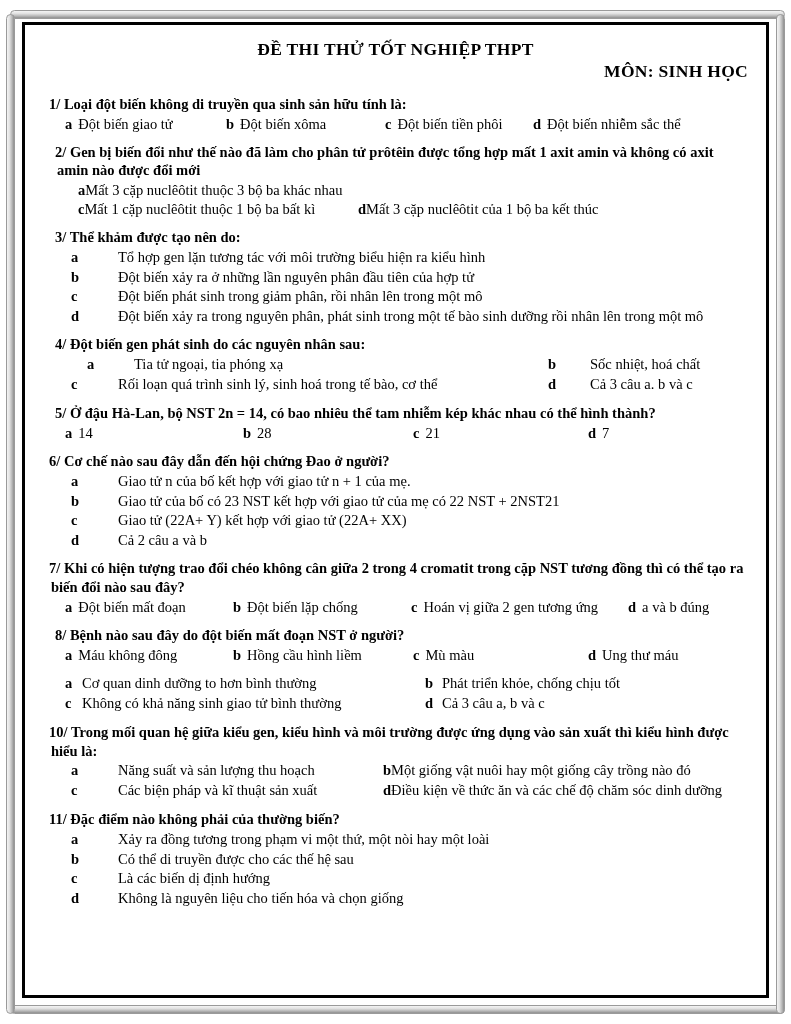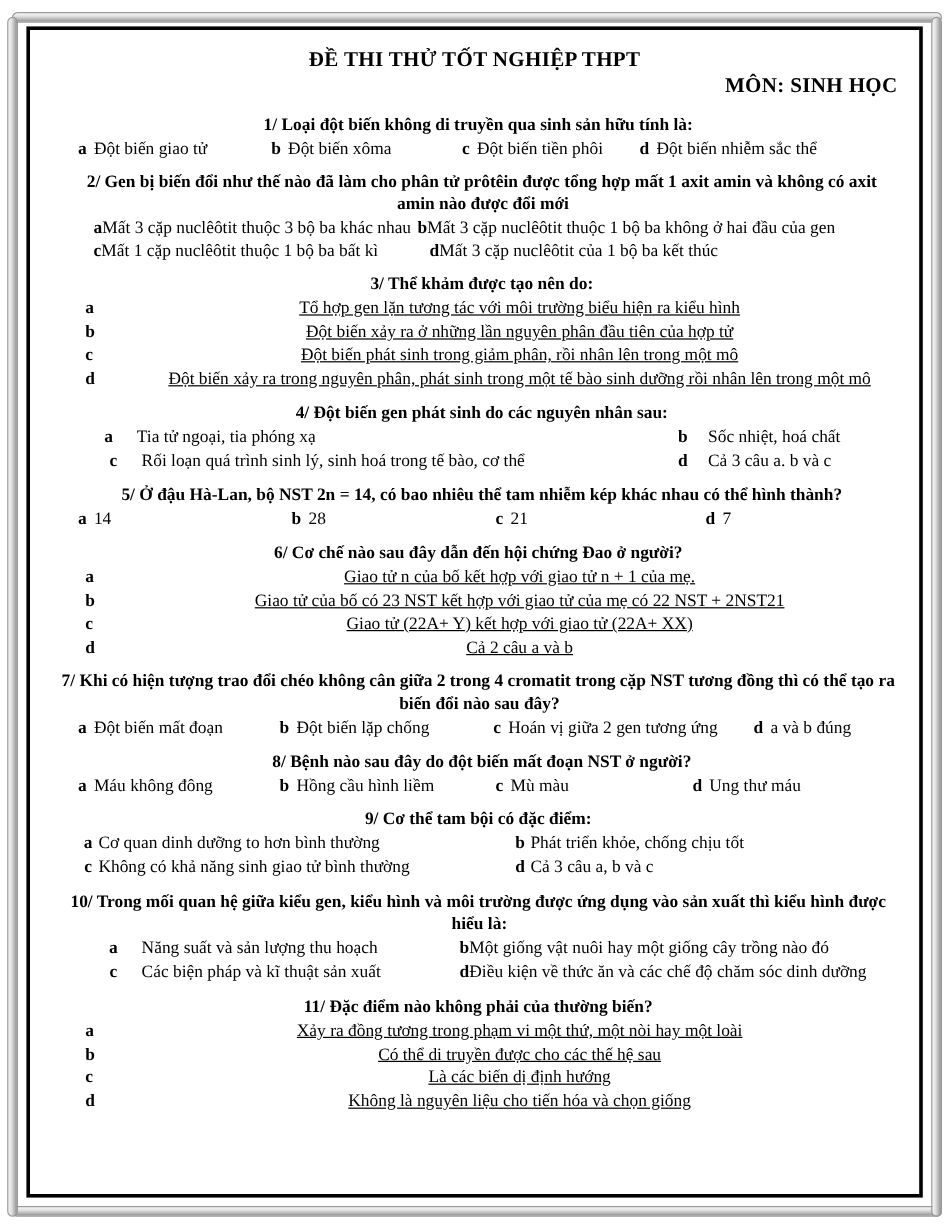--- a/index.html
+++ b/index.html
@@ -68,21 +68,20 @@
     font-weight: bold;
     font-size: 17.5px;
     letter-spacing: 0.3px;
     line-height: 1.28;
     margin: 0 0 12px 0;
   }
 
   
   .question {
     margin-bottom: 9px;
-    text-align: center;
   }
   .q-stem {
     font-weight: bold;
     font-size: 14.5px;
     line-height: 1.3;
     margin: 0 0 1px 0;
     padding-left: 8px;
     text-indent: -2px;
   }
   .q-stem.indent-more { padding-left: 14px; }
@@ -98,21 +97,20 @@
     white-space: nowrap;
   }
   .opts-stack .opt-row .lt {
     position: absolute;
     left: 28px;
     font-weight: bold;
   }
   .opts-stack .opt-row .tx {
     display: inline-block;
     padding-left: 47px;
-    text-decoration: underline;
   }
 
   
   .opt-line {
     position: relative;
     height: 19px;
     white-space: nowrap;
   }
   .opt-abs {
     position: absolute;
@@ -174,21 +172,20 @@
       </div>
 
       <div class="question">
         <div class="q-stem indent-more">
           <span>2/</span>
           <span>Gen bị biến đổi như thế nào đã làm cho phân tử prôtêin được tổng hợp mất 1 axit amin và không có axit amin nào được đổi mới</span>
         </div>
         <div class="opts">
           <div class="opt-line">
             <span class="opt-abs tight" style="left:35px"><span class="lt">a</span><span class="tx">Mất 3 cặp nuclêôtit thuộc 3 bộ ba khác nhau</span></span>
-            <span class="opt-abs tight" style="left:305px"><span class="lt">b</span><span class="tx">Mất 3 cặp nuclêôtit thuộc 1 bộ ba không ở hai đầu của gen</span></span>
           </div>
           <div class="opt-line">
             <span class="opt-abs tight" style="left:35px"><span class="lt">c</span><span class="tx">Mất 1 cặp nuclêôtit thuộc 1 bộ ba bất kì</span></span>
             <span class="opt-abs tight" style="left:315px"><span class="lt">d</span><span class="tx">Mất 3 cặp nuclêôtit của 1 bộ ba kết thúc</span></span>
           </div>
         </div>
       </div>
 
       <div class="question">
         <div class="q-stem indent-more">
@@ -203,21 +200,21 @@
         </div>
       </div>
 
       <div class="question">
         <div class="q-stem indent-more">
           <span>4/</span>
           <span>Đột biến gen phát sinh do các nguyên nhân sau:</span>
         </div>
         <div class="opts">
           <div class="opt-grid-row">
-            <span class="opt-cell" style="left:24px"><span class="lt" style="width:47px">a</span><span class="tx">Tia tử ngoại, tia phóng xạ</span></span>
+            <span class="opt-cell" style="left:44px"><span class="lt" style="width:47px">a</span><span class="tx">Tia tử ngoại, tia phóng xạ</span></span>
             <span class="opt-cell" style="left:505px"><span class="lt" style="width:42px">b</span><span class="tx">Sốc nhiệt, hoá chất</span></span>
           </div>
           <div class="opt-grid-row">
             <span class="opt-cell" style="left:28px"><span class="lt" style="width:47px">c</span><span class="tx">Rối loạn quá trình sinh lý, sinh hoá trong tế bào, cơ thể</span></span>
             <span class="opt-cell" style="left:505px"><span class="lt" style="width:42px">d</span><span class="tx">Cả 3 câu a. b và c</span></span>
           </div>
         </div>
       </div>
 
       <div class="question">
@@ -266,30 +263,26 @@
       <div class="question">
         <div class="q-stem indent-more">
           <span>8/</span>
           <span>Bệnh nào sau đây do đột biến mất đoạn NST ở người?</span>
         </div>
         <div class="opts">
           <div class="opt-line">
             <span class="opt-abs" style="left:22px"><span class="lt">a</span><span class="tx">Máu không đông</span></span>
             <span class="opt-abs" style="left:190px"><span class="lt">b</span><span class="tx">Hồng cầu hình liềm</span></span>
             <span class="opt-abs" style="left:370px"><span class="lt">c</span><span class="tx">Mù màu</span></span>
-            <span class="opt-abs" style="left:534px"><span class="lt">d</span><span class="tx">Ung thư máu</span></span>
-          </div>
-        </div>
-      </div>
-
-      <div class="question">
-        <div class="q-stem">
-          <span>9/</span>
-          <span>Cơ thể tam bội có đặc điểm:</span>
-        </div>
+            <span class="opt-abs" style="left:545px"><span class="lt">d</span><span class="tx">Ung thư máu</span></span>
+          </div>
+        </div>
+      </div>
+
+      <div class="question">
         <div class="opts">
           <div class="opt-grid-row">
             <span class="opt-cell" style="left:22px"><span class="lt" style="width:17px">a</span><span class="tx">Cơ quan dinh dưỡng to hơn bình thường</span></span>
             <span class="opt-cell" style="left:382px"><span class="lt" style="width:17px">b</span><span class="tx">Phát triển khỏe, chống chịu tốt</span></span>
           </div>
           <div class="opt-grid-row">
             <span class="opt-cell" style="left:22px"><span class="lt" style="width:17px">c</span><span class="tx">Không có khả năng sinh giao tử bình thường</span></span>
             <span class="opt-cell" style="left:382px"><span class="lt" style="width:17px">d</span><span class="tx">Cả 3 câu a, b và c</span></span>
           </div>
         </div>

